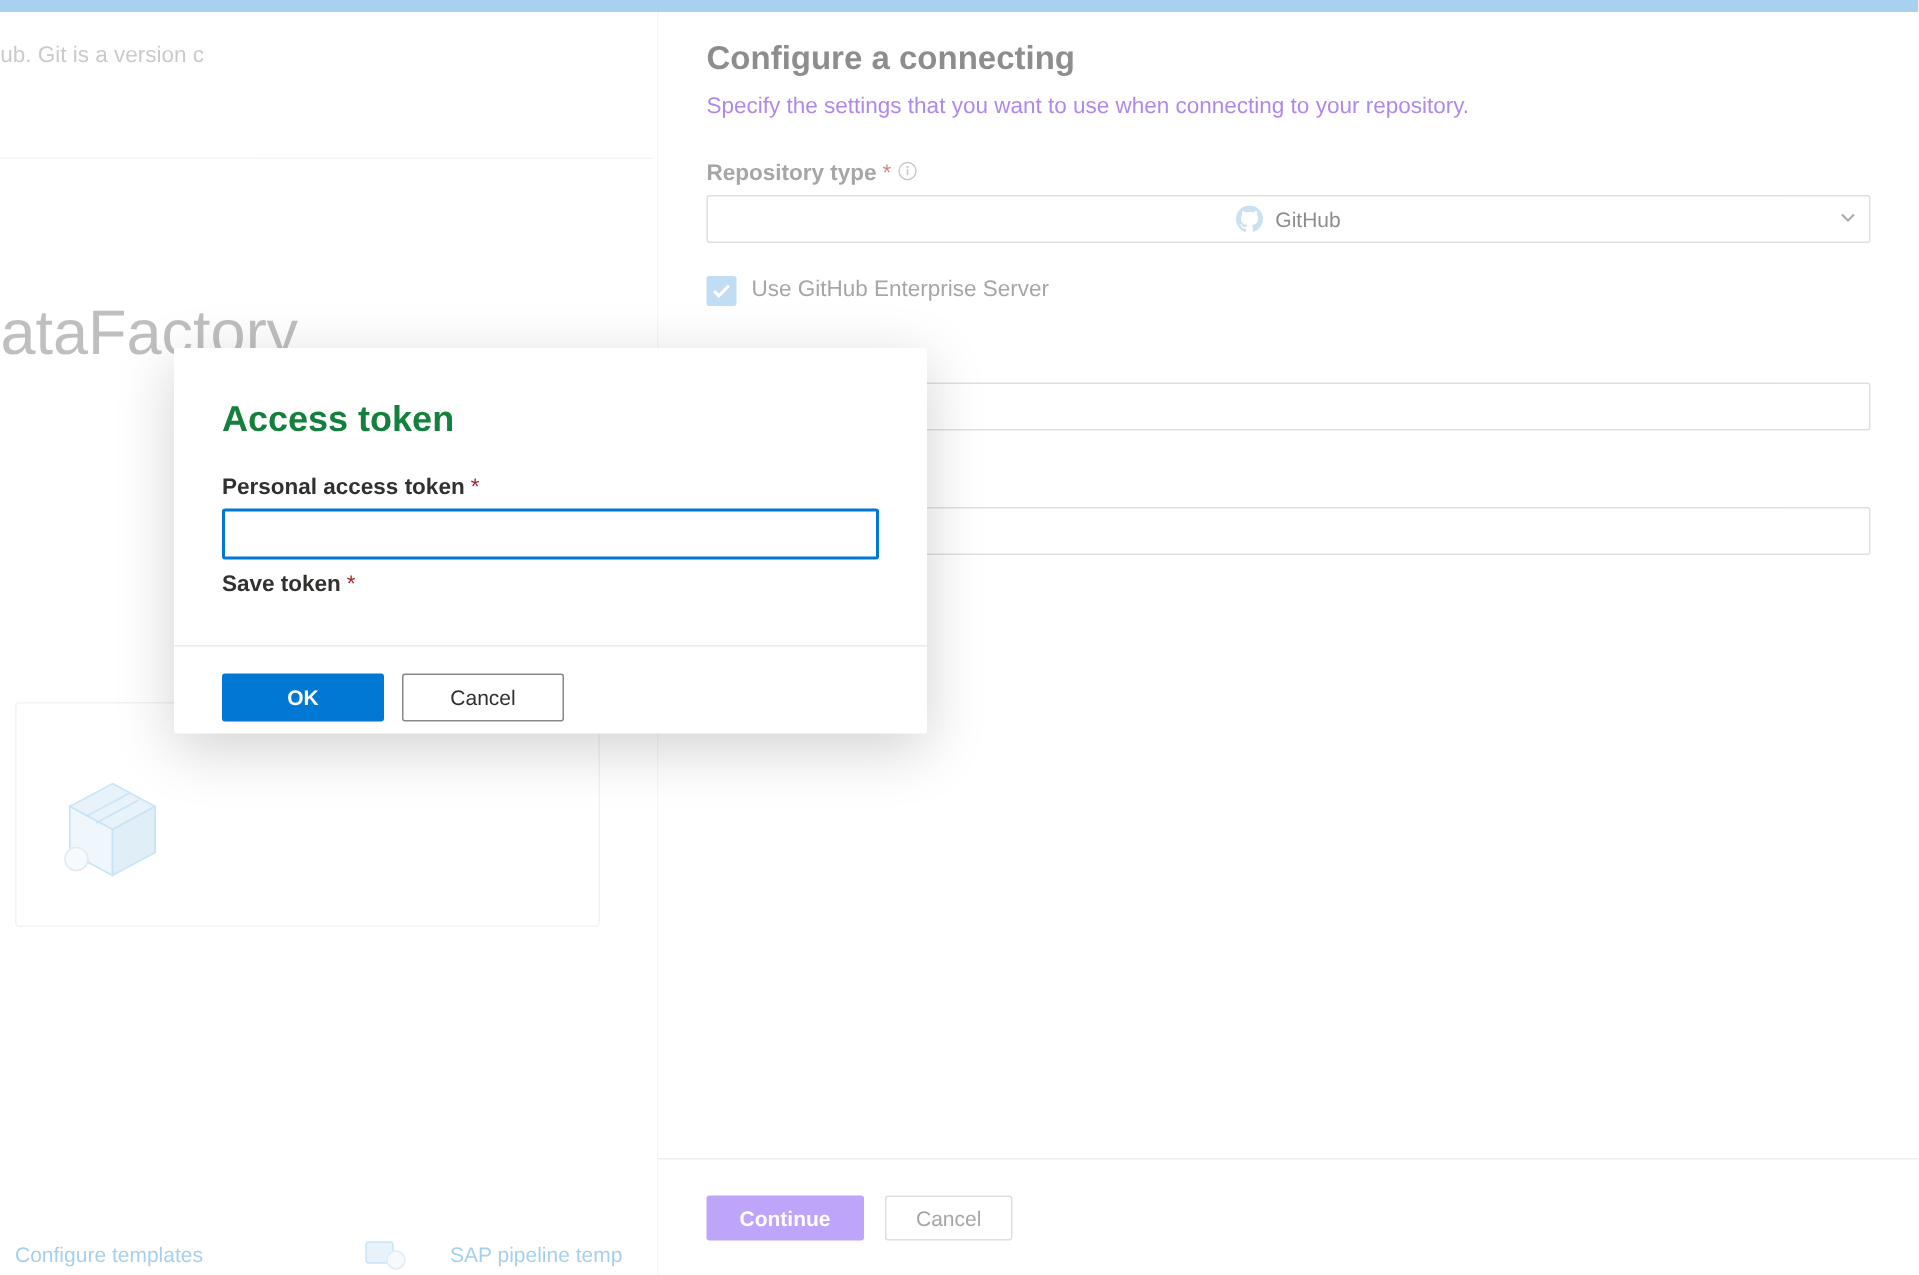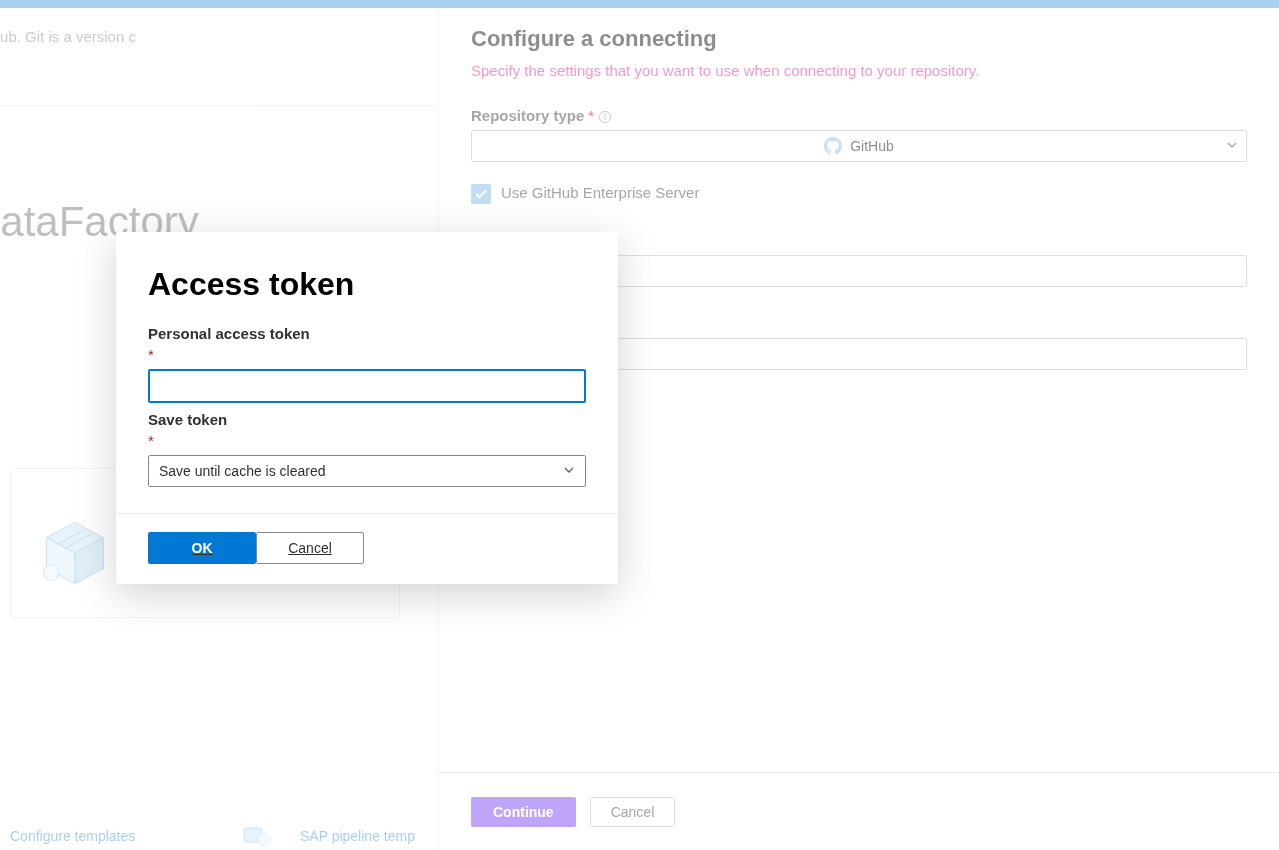--- a/index.html
+++ b/index.html
@@ -96,29 +96,29 @@
     padding: 18px 32px 0 32px;
   }
   .rp-title {
     font-size: 22px;
     font-weight: 600;
     color: #323130;
     margin-bottom: 10px;
   }
   .rp-sub {
     font-size: 15px;
-    color: #ec4899;
+    color: #6d28d9;
     margin-bottom: 28px;
   }
   .rp-label {
     font-size: 15px;
     font-weight: 600;
     color: #605e5c;
     display: flex;
-    align-items: flex-end;
+    align-items: flex-start;
     gap: 4px;
     margin-bottom: 6px;
   }
   .rp-req { color: #a4262c; font-weight: 400; }
   .rp-info {
     width: 14px; height: 14px;
   }
   .rp-select {
     display: flex; align-items: center;
     border: 1px solid #c8c6c4;
@@ -192,32 +192,31 @@
     width: 502px;
     background: #fff;
     box-shadow: 0 10px 40px rgba(0,0,0,0.18);
     border-radius: 2px;
     z-index: 50;
   }
   .modal-body {
     padding: 34px 32px 26px 32px;
   }
   .m-title {
-    font-size: 32px;
-    font-weight: 600;
-    color: #000000;
+    font-size: 24px;
+    font-weight: 600;
+    color: #15803d;
     margin-bottom: 22px;
   }
   .m-label {
     font-size: 15px;
     font-weight: 600;
     color: #323130;
-    display:flex; align-items:flex-start; gap:4px;
+    display:flex; align-items:flex-end; gap:4px;
     margin-bottom: 6px;
-    flex-direction: column;
   }
   .m-req { color: #a4262c; font-weight:400; }
   .m-text-input {
     width: 100%;
     height: 34px;
     border: 2px solid #0078d4;
     border-radius: 2px;
     padding: 0 8px;
     font-size: 14px;
     outline: none;
@@ -232,22 +231,22 @@
     padding: 0 10px;
     font-size: 14px;
     color: #323130;
   }
   .m-select-wrap .chev {
     position: absolute; right: 10px; top: 50%; transform: translateY(-50%);
   }
   .m-field2 { margin-top: 8px; }
   .modal-footer {
     border-top: 1px solid #edebe9;
-    padding: 18px 32px 20px 32px;
-    display:flex;  text-decoration: underline;
+    padding: 18px 32px 8px 32px;
+    display:flex; gap: 12px;
   }
   .m-btn-ok {
     background: #0078d4;
     color: #fff;
     border: none;
     font-weight: 600;
     font-size: 14px;
     width: 108px; height: 32px;
     border-radius: 2px;
     cursor: pointer;
@@ -368,25 +367,19 @@
       <span>Personal access token</span>
       <span class="m-req">*</span>
     </div>
     <input class="m-text-input" type="text" value="" style="">
 
     <div class="m-field2">
       <div class="m-label">
         <span>Save token</span>
         <span class="m-req">*</span>
       </div>
-      <div class="m-select-wrap">
-        <span>Save until cache is cleared</span>
-        <span class="chev"><svg viewBox="0 0 12 12">
-              <path d="M2 4l4 4 4-4" fill="none" stroke="#666" stroke-width="1.4"></path>
-            </svg></span>
-      </div>
     </div>
   </div>
   <div class="modal-footer">
     <button class="m-btn-ok">OK</button>
     <button class="m-btn-cancel">Cancel</button>
   </div>
 </div>
 
 </body></html>

